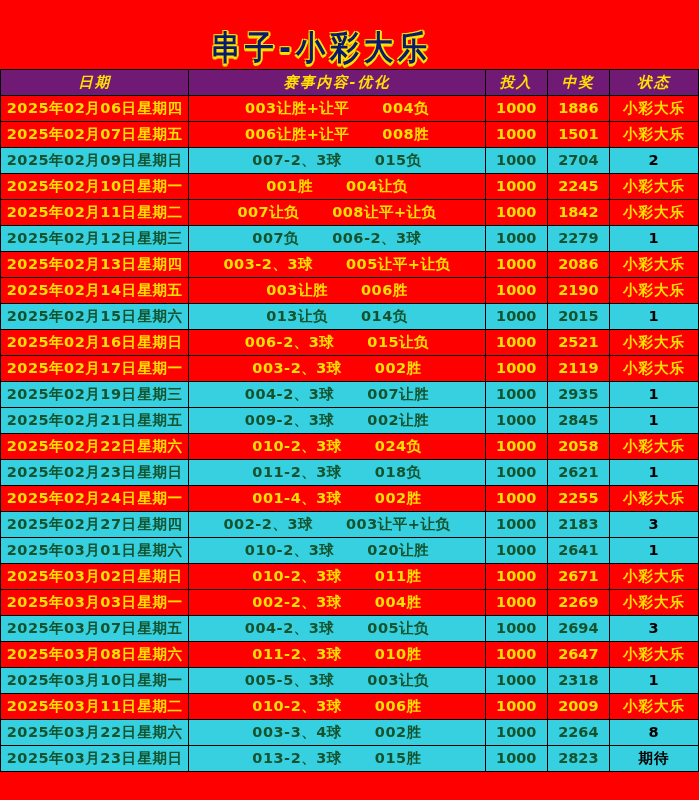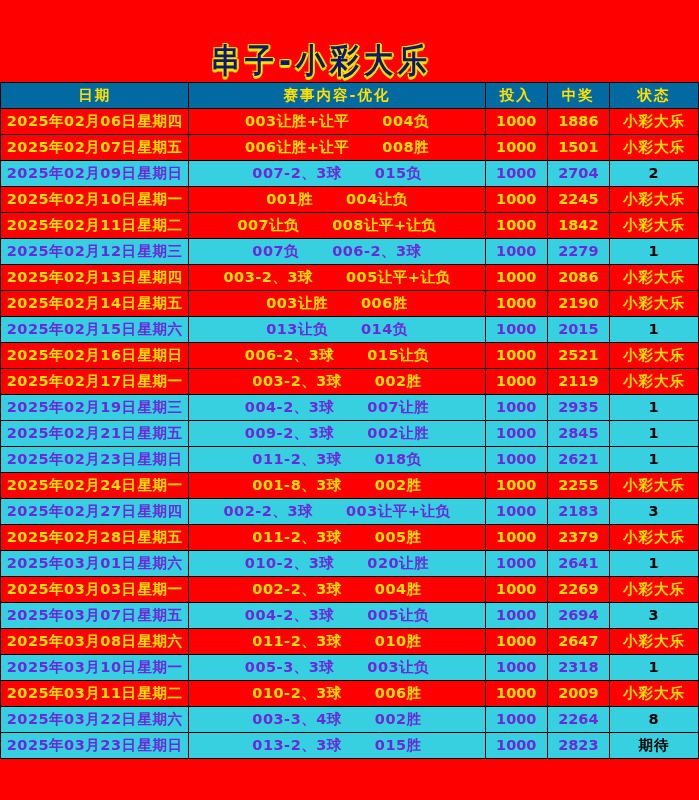--- a/index.html
+++ b/index.html
@@ -54,40 +54,41 @@
     padding: 0;
     height: 25px;
     text-align: center;
     vertical-align: middle;
     font-size: 14.5px;
     font-weight: bold;
     overflow: hidden;
     white-space: nowrap;
   }
   thead th {
-    background: #0369a1;
+    background: #701a75;
     color: #ffe000;
     font-size: 16px;
     height: 28px;
     letter-spacing: 2px;
+    font-style: italic;
   }
   
   col.c-date    { width: 188px; }
   col.c-content { width: 296px; }
   col.c-in      { width: 62px; }
   col.c-win     { width: 62px; }
   col.c-state   { width: 89px; }
 
   tr.row-red td {
     background: #ff0000;
     color: #ffe000;
   }
   tr.row-cyan td {
     background: #36d0e0;
-    color: #6d28d9;
+    color: #14532d;
   }
   tr.row-cyan td.state {
     color: #000000;
   }
   td.content {
     font-size: 14px;
     letter-spacing: 0.5px;
   }
   td.date {
     font-size: 14.5px;
@@ -328,20 +329,35 @@
           <td class="content">
             <div class="content-inner">
               <span>009-2、3球</span>
               <span>002让胜</span>
             </div>
           </td>
           <td class="num">1000</td>
           <td class="num">2845</td>
           <td class="state">1</td>
         </tr>
+        <tr class="row-red">
+          <td class="date"><span class="date-inner">
+              <span>2025年02月22日</span>
+              <span>星期六</span>
+            </span></td>
+          <td class="content">
+            <div class="content-inner">
+              <span>010-2、3球</span>
+              <span>024负</span>
+            </div>
+          </td>
+          <td class="num">1000</td>
+          <td class="num">2058</td>
+          <td class="state">小彩大乐</td>
+        </tr>
         <tr class="row-cyan">
           <td class="date"><span class="date-inner">
               <span>2025年02月23日</span>
               <span>星期日</span>
             </span></td>
           <td class="content">
             <div class="content-inner">
               <span>011-2、3球</span>
               <span>018负</span>
             </div>
@@ -350,21 +366,21 @@
           <td class="num">2621</td>
           <td class="state">1</td>
         </tr>
         <tr class="row-red">
           <td class="date"><span class="date-inner">
               <span>2025年02月24日</span>
               <span>星期一</span>
             </span></td>
           <td class="content">
             <div class="content-inner">
-              <span>001-8、3球</span>
+              <span>001-4、3球</span>
               <span>002胜</span>
             </div>
           </td>
           <td class="num">1000</td>
           <td class="num">2255</td>
           <td class="state">小彩大乐</td>
         </tr>
         <tr class="row-cyan">
           <td class="date"><span class="date-inner">
               <span>2025年02月27日</span>
@@ -373,52 +389,52 @@
           <td class="content">
             <div class="content-inner">
               <span>002-2、3球</span>
               <span>003让平+让负</span>
             </div>
           </td>
           <td class="num">1000</td>
           <td class="num">2183</td>
           <td class="state">3</td>
         </tr>
-        <tr class="row-red">
-          <td class="date"><span class="date-inner">
-              <span>2025年02月28日</span>
-              <span>星期五</span>
-            </span></td>
-          <td class="content">
-            <div class="content-inner">
-              <span>011-2、3球</span>
-              <span>005胜</span>
-            </div>
-          </td>
-          <td class="num">1000</td>
-          <td class="num">2379</td>
-          <td class="state">小彩大乐</td>
-        </tr>
         <tr class="row-cyan">
           <td class="date"><span class="date-inner">
               <span>2025年03月01日</span>
               <span>星期六</span>
             </span></td>
           <td class="content">
             <div class="content-inner">
               <span>010-2、3球</span>
               <span>020让胜</span>
             </div>
           </td>
           <td class="num">1000</td>
           <td class="num">2641</td>
           <td class="state">1</td>
         </tr>
         <tr class="row-red">
           <td class="date"><span class="date-inner">
+              <span>2025年03月02日</span>
+              <span>星期日</span>
+            </span></td>
+          <td class="content">
+            <div class="content-inner">
+              <span>010-2、3球</span>
+              <span>011胜</span>
+            </div>
+          </td>
+          <td class="num">1000</td>
+          <td class="num">2671</td>
+          <td class="state">小彩大乐</td>
+        </tr>
+        <tr class="row-red">
+          <td class="date"><span class="date-inner">
               <span>2025年03月03日</span>
               <span>星期一</span>
             </span></td>
           <td class="content">
             <div class="content-inner">
               <span>002-2、3球</span>
               <span>004胜</span>
             </div>
           </td>
           <td class="num">1000</td>
@@ -455,21 +471,21 @@
           <td class="num">2647</td>
           <td class="state">小彩大乐</td>
         </tr>
         <tr class="row-cyan">
           <td class="date"><span class="date-inner">
               <span>2025年03月10日</span>
               <span>星期一</span>
             </span></td>
           <td class="content">
             <div class="content-inner">
-              <span>005-3、3球</span>
+              <span>005-5、3球</span>
               <span>003让负</span>
             </div>
           </td>
           <td class="num">1000</td>
           <td class="num">2318</td>
           <td class="state">1</td>
         </tr>
         <tr class="row-red">
           <td class="date"><span class="date-inner">
               <span>2025年03月11日</span>

